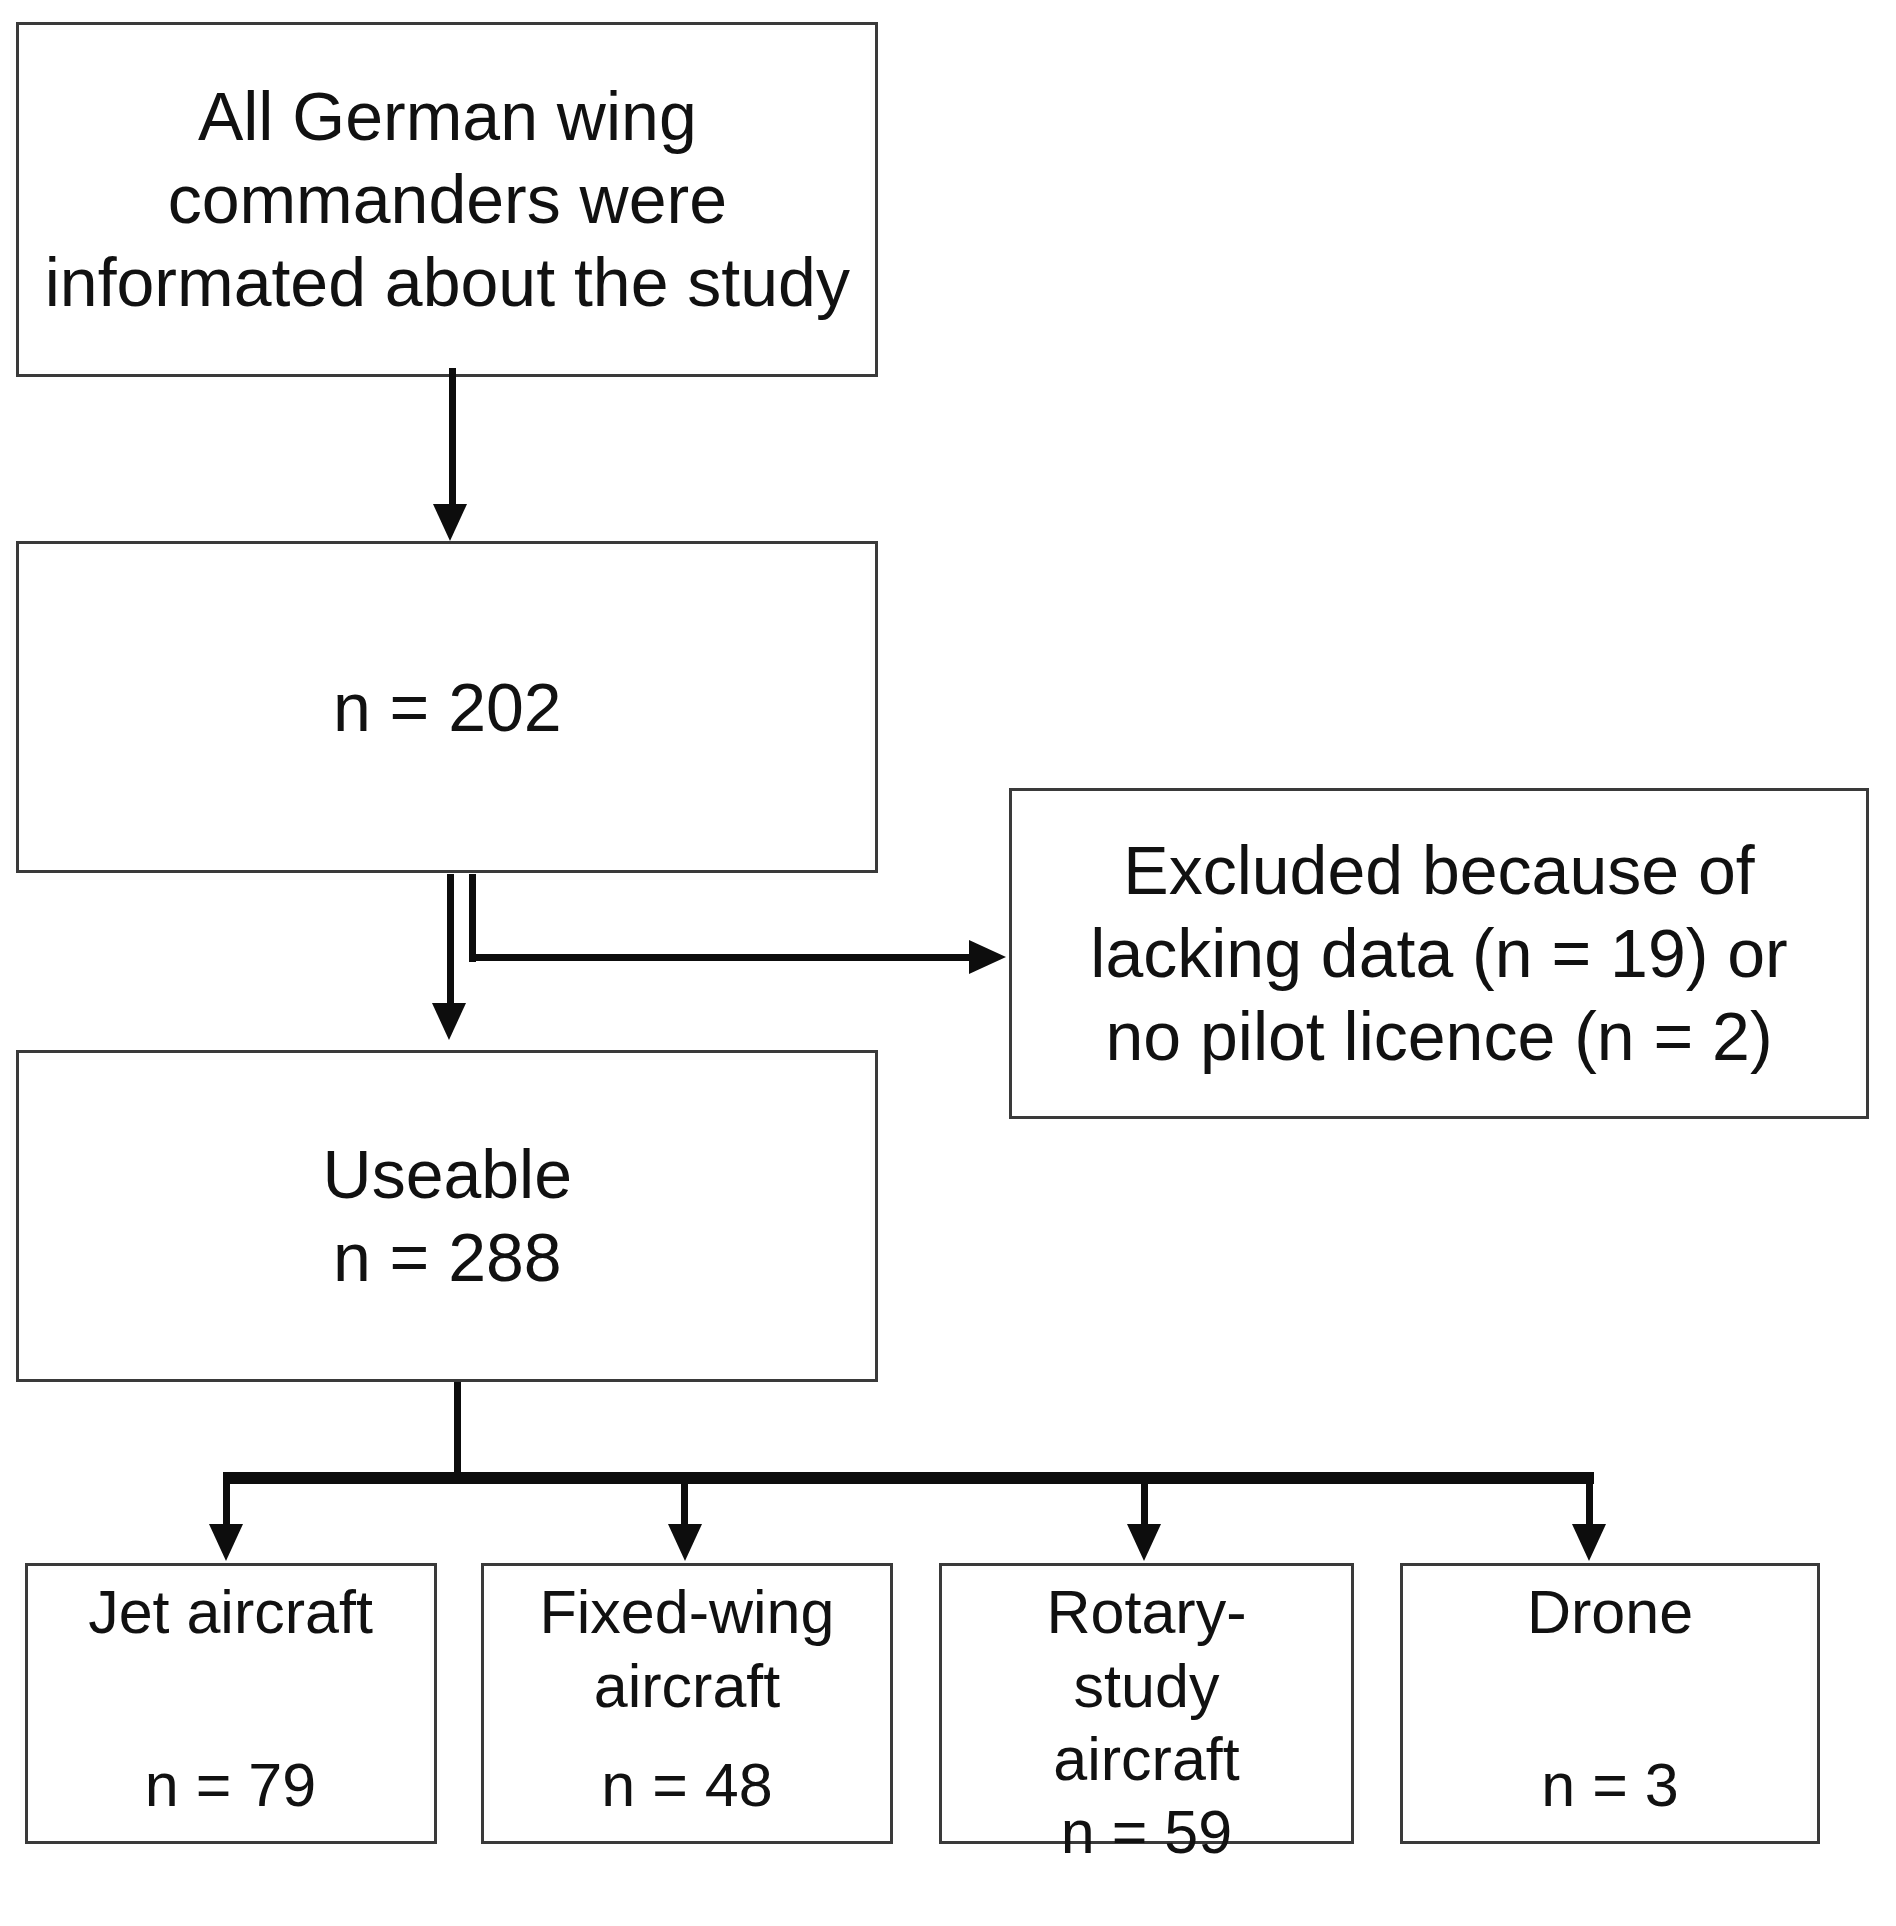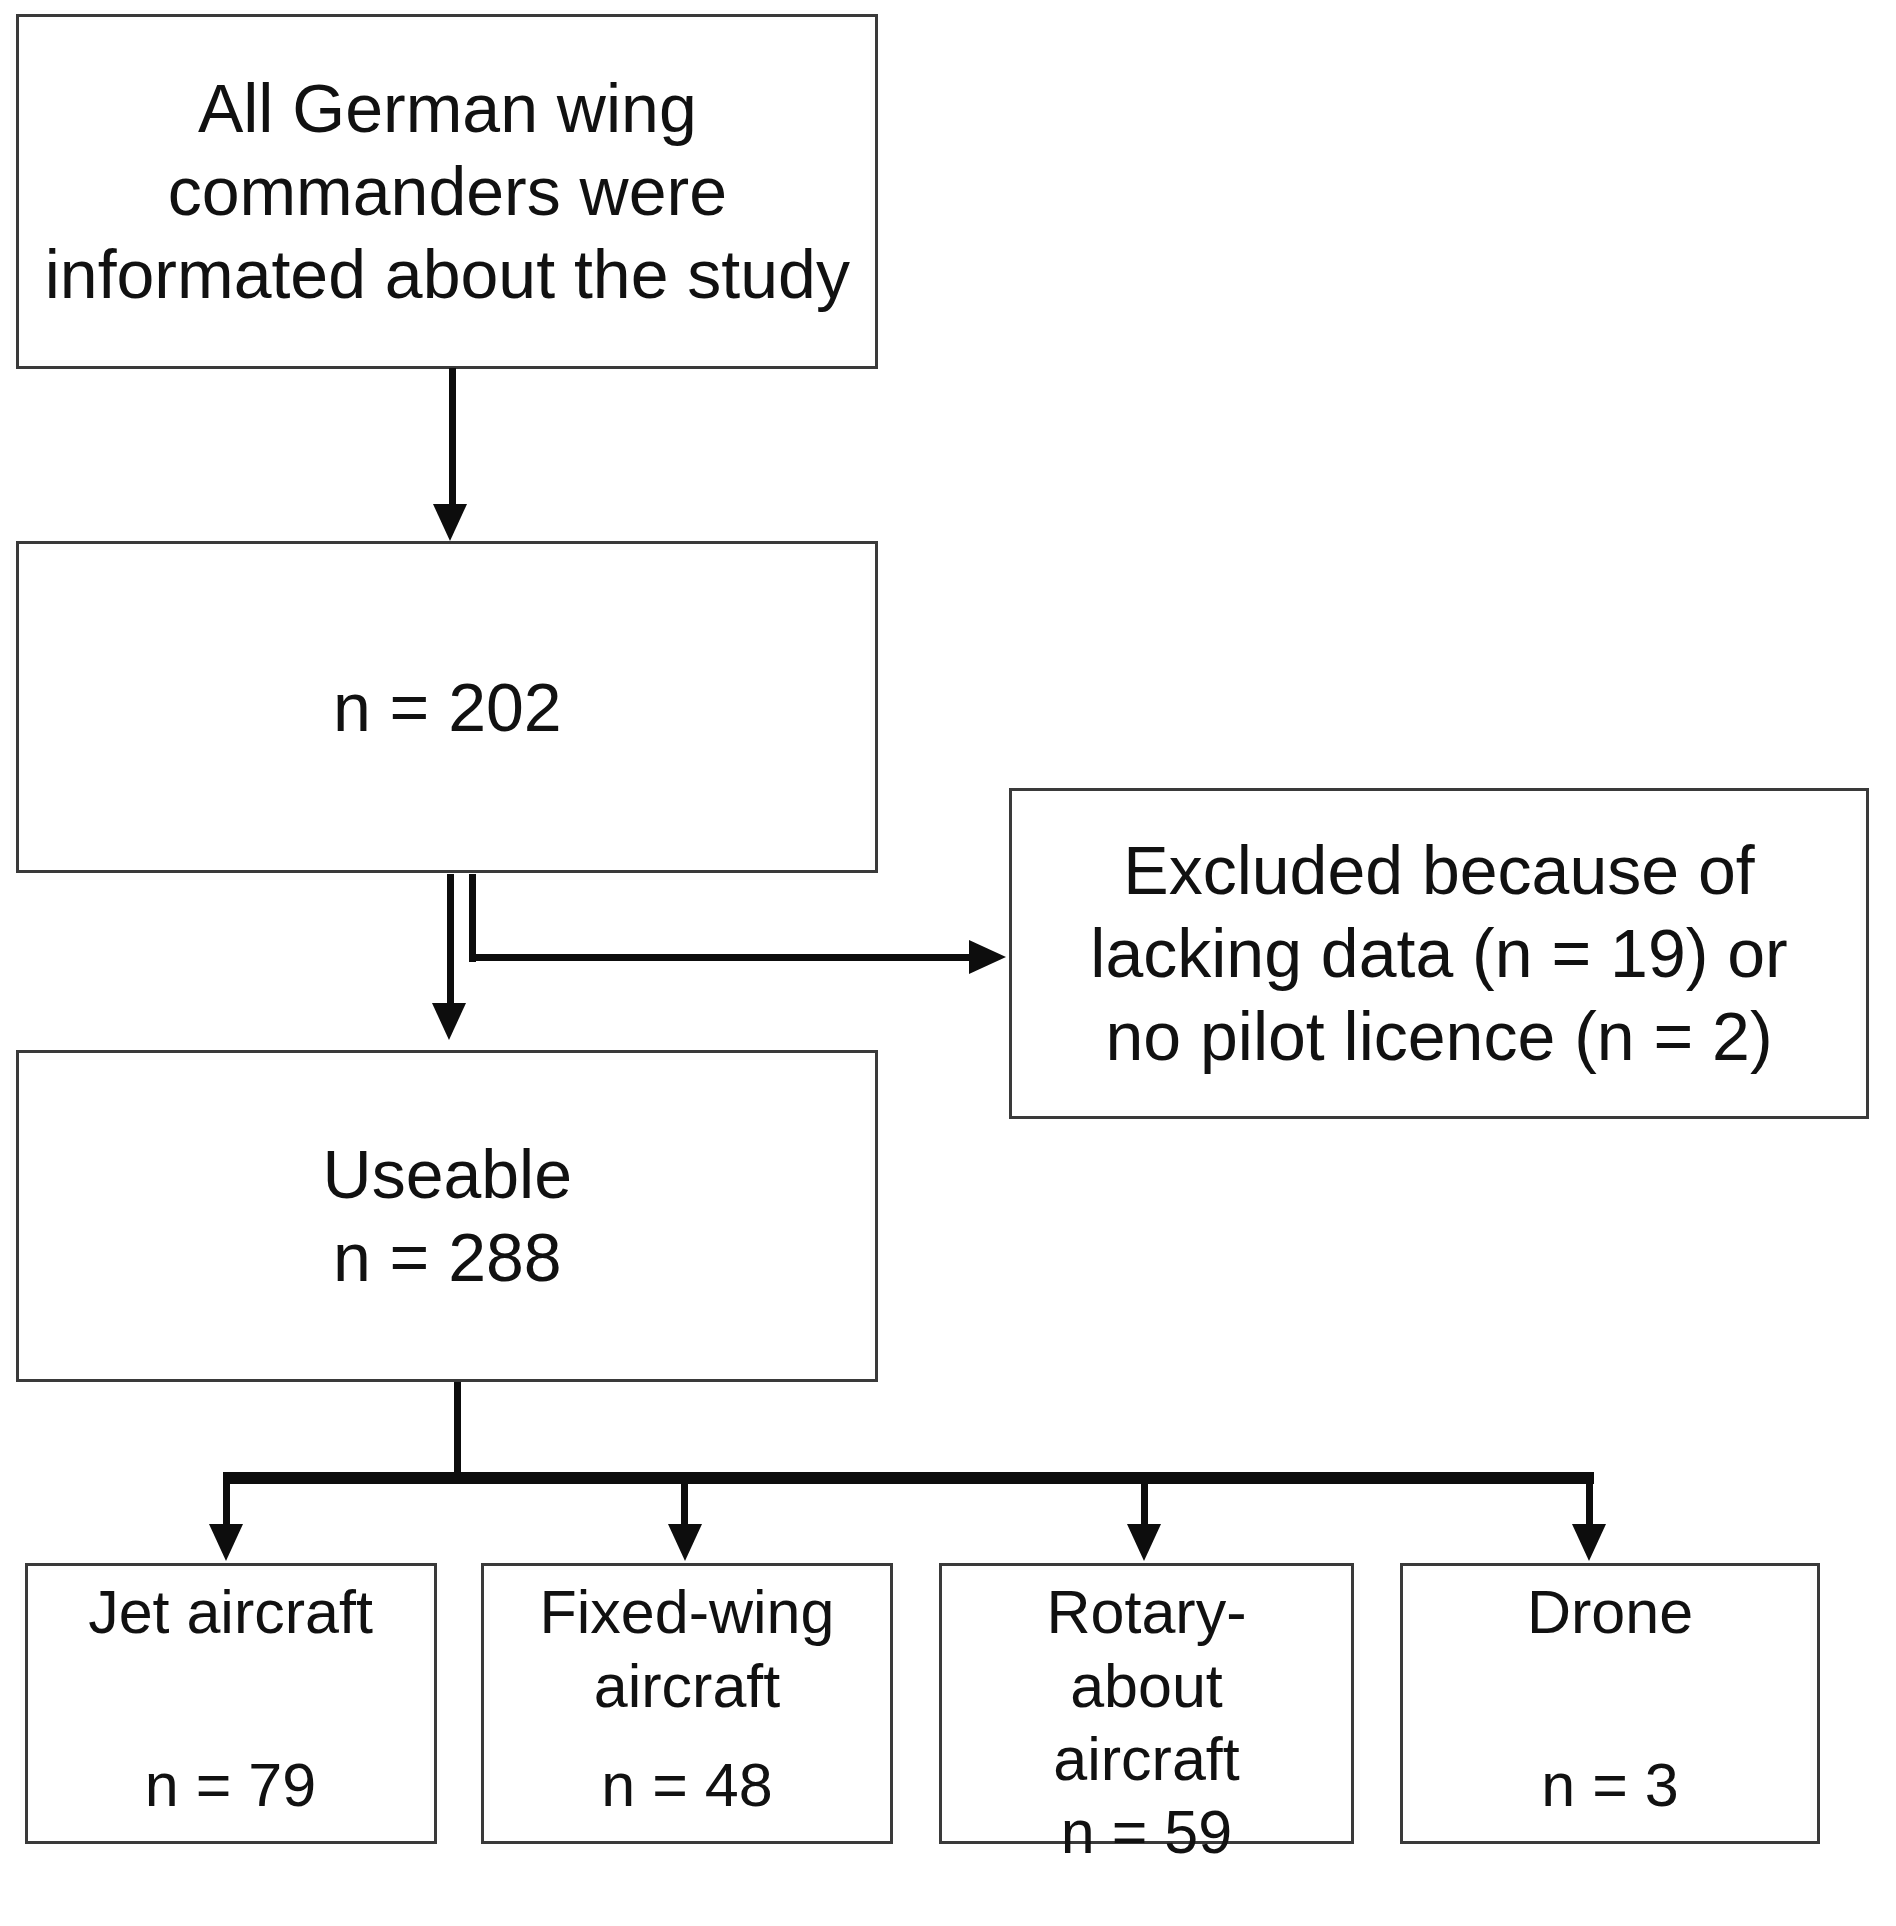--- a/index.html
+++ b/index.html
@@ -28,21 +28,21 @@
     text-align: center;
   }
   .node .label,
   .node .count {
     display: block;
     width: 100%;
     white-space: pre-line;
   }
   
   #node-informed {
-    left: 16.3px;  top: 14px;  width: 862px; height: 355px;
+    left: 16.3px;  top: 22px;  width: 862px; height: 355px;
     justify-content: center;
     font-size: 68px;
     padding: 0 19px;
   }
   #node-participations {
     left: 16.3px;  top: 541px; width: 862px; height: 332px;
     justify-content: center;
     font-size: 68px;
     padding: 0 19px;
   }
@@ -158,21 +158,21 @@
   </div>
 
   <div class="node leaf" id="node-fixed">
     <span class="label">Fixed-wing
 aircraft</span>
     <span class="count">n = 48</span>
   </div>
 
   <div class="node leaf" id="node-rotary">
     <span class="label">Rotary-
-about
+study
 aircraft</span>
     <span class="count">n = 59</span>
   </div>
 
   <div class="node leaf" id="node-drone">
     <span class="label">Drone</span>
     <span class="count">n = 3</span>
   </div>
 
   <div class="conn vline" id="c1-v"></div>

